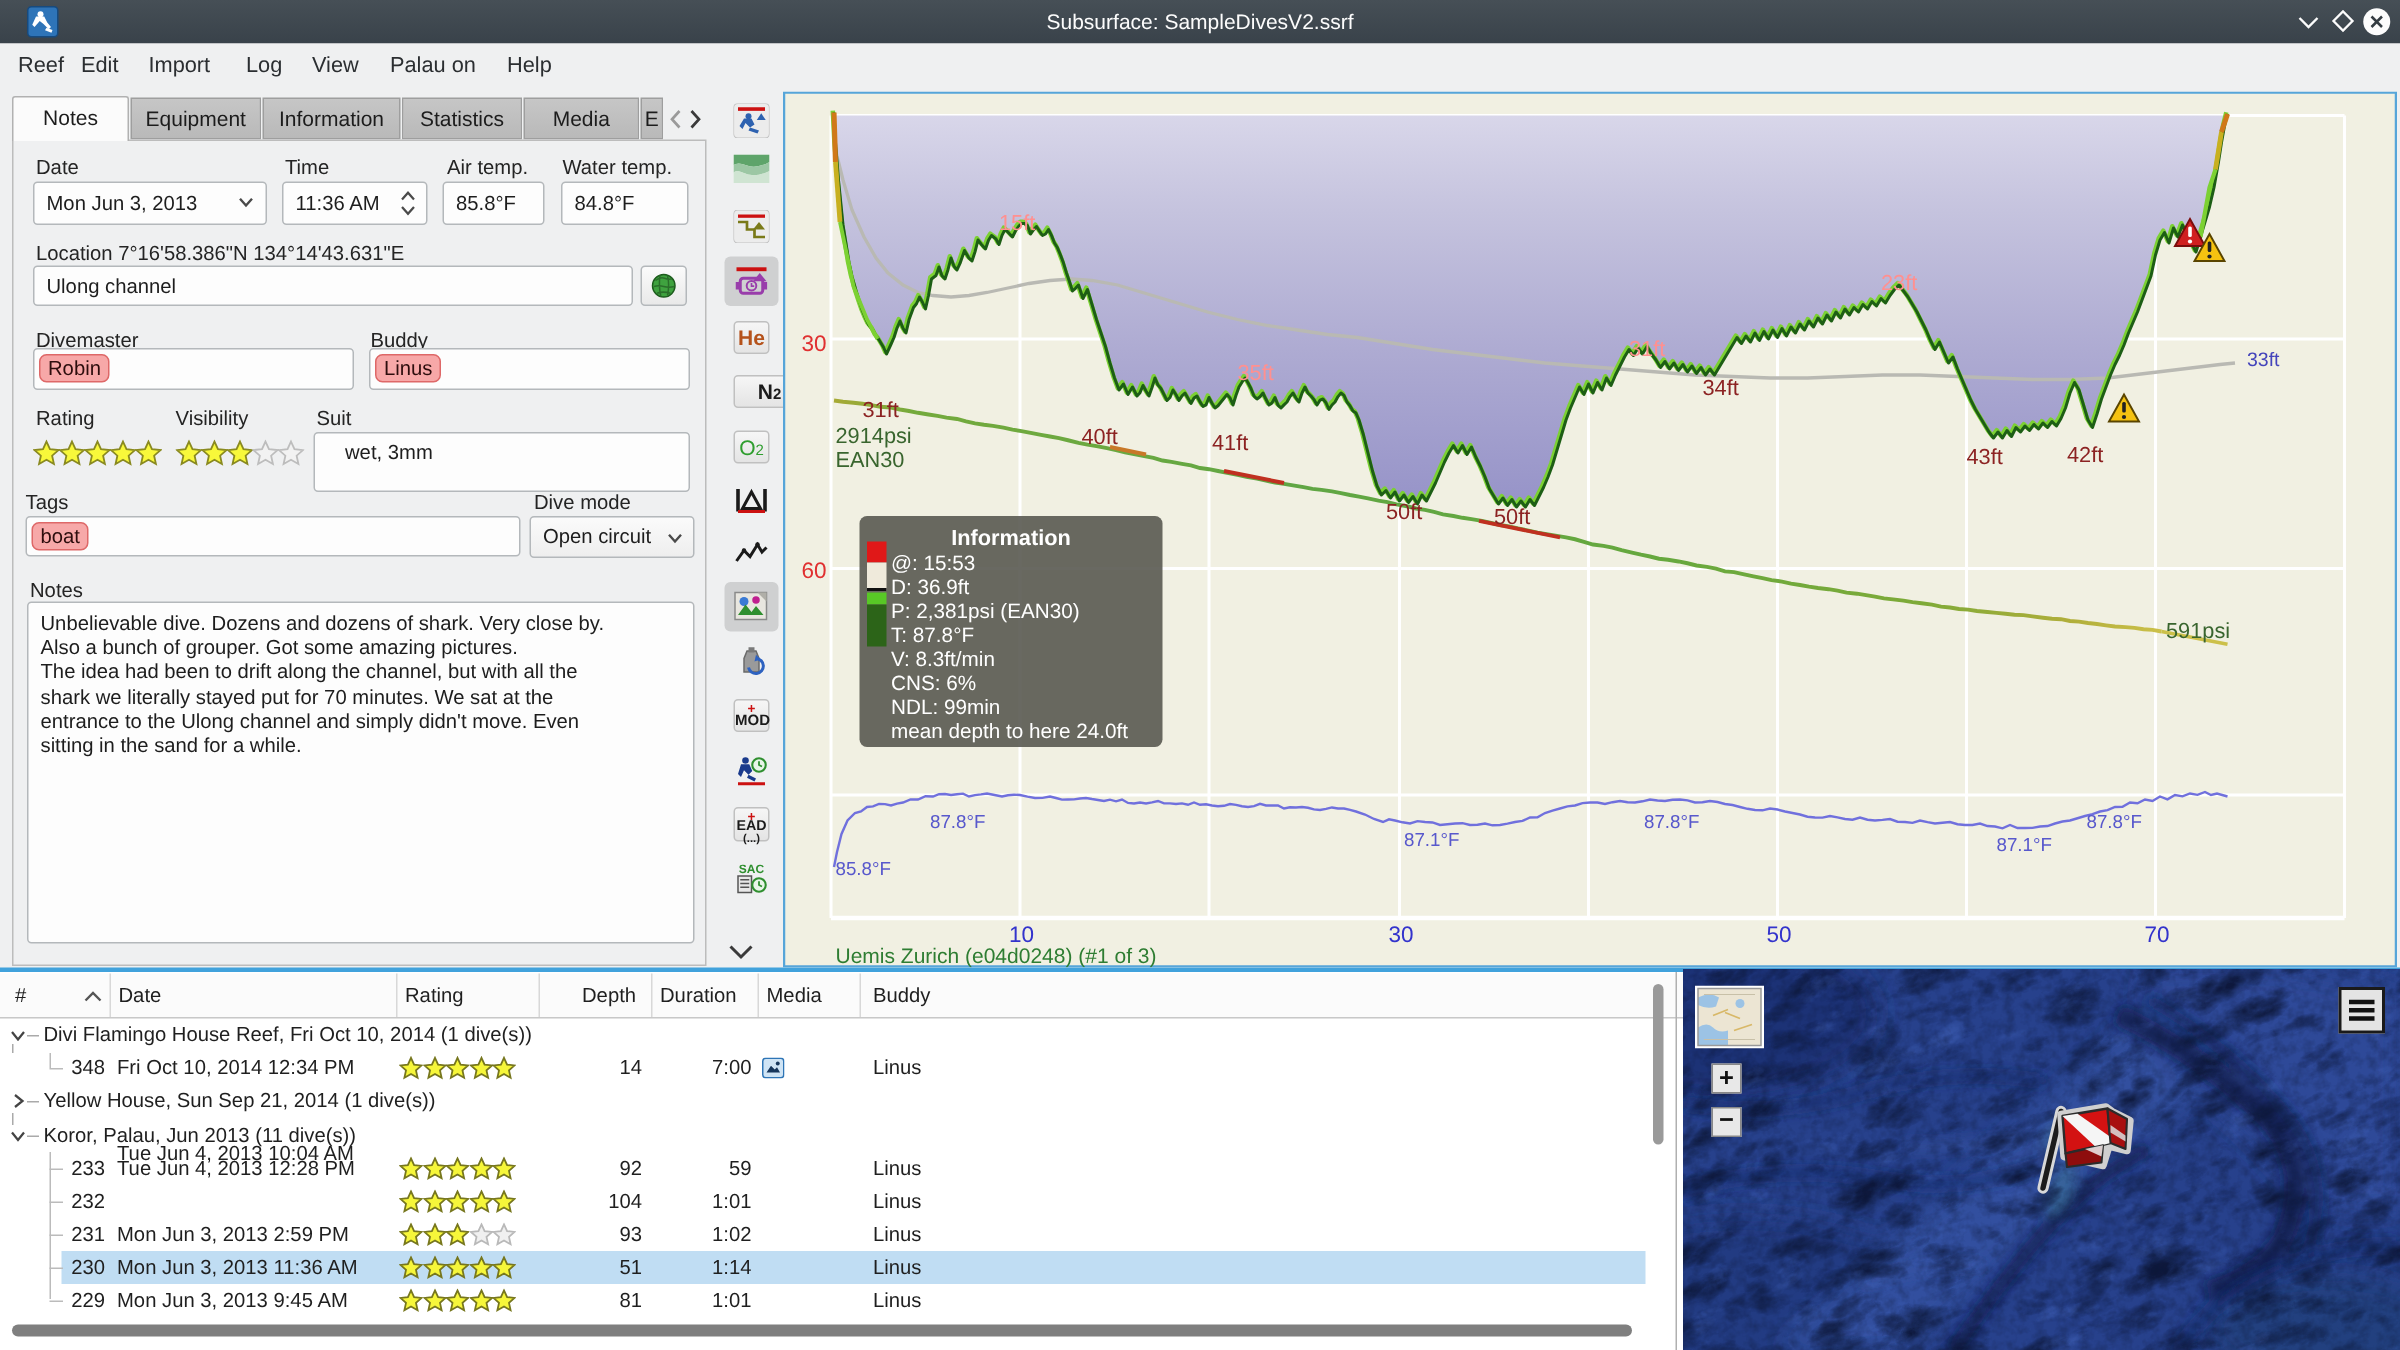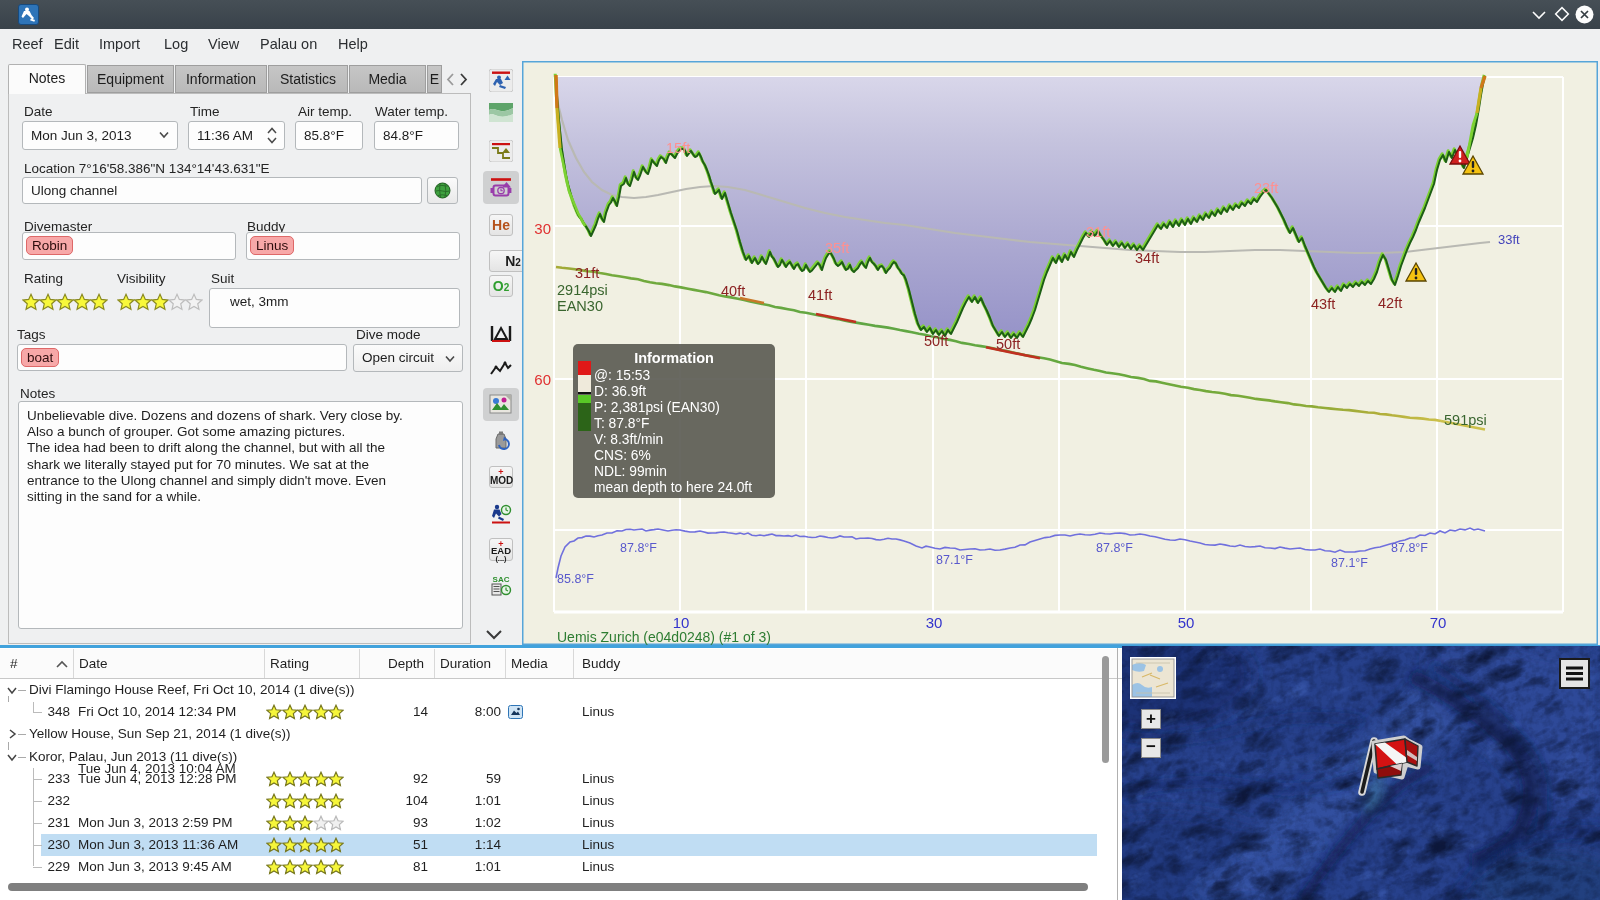--- a/index.html
+++ b/index.html
@@ -25,20 +25,21 @@
 .mapbtn{position:absolute;width:20px;height:20px;background:#e8e8e8;border:1px solid #888;color:#111;font-size:17px;font-weight:bold;text-align:center;line-height:17px}
 </style></head><body>
 <div id="titlebar">
     <div id="appicon"><svg width="19" height="19" viewBox="0 0 19 19">
         <g fill="#fff">
           <circle cx="8" cy="4.5" r="2"></circle>
           <path d="M5 6 L10.5 6 L12.5 10 L15 13 L13.5 14.5 L10 11 L7.5 9 L4 13 L2.5 11.5 Z"></path>
           <path d="M12 13.5 L16 15 L15.3 16.8 L11 15.2 Z"></path>
         </g>
       </svg></div>
+    <div class="title">Subsurface: SampleDivesV2.ssrf</div>
     <svg class="abs" style="left:1530px;top:8px" width="18" height="14" viewBox="0 0 18 14">
       <path d="M3 4 L9 10 L15 4" stroke="#fcfcfc" stroke-width="1.6" fill="none"></path>
     </svg>
     <svg class="abs" style="left:1553px;top:4px" width="18" height="20" viewBox="0 0 18 20">
       <rect x="4.5" y="5.5" width="9" height="9" transform="rotate(45 9 10)" stroke="#fcfcfc" stroke-width="1.5" fill="none"></rect>
     </svg>
     <svg class="abs" style="left:1575px;top:5px" width="19" height="19" viewBox="0 0 19 19">
       <circle cx="9.5" cy="9.5" r="9" fill="#fcfcfc"></circle>
       <path d="M6 6 L13 13 M13 6 L6 13" stroke="#343c42" stroke-width="1.7"></path>
     </svg>
@@ -164,21 +165,21 @@
 <rect x="3" y="2.2" width="20" height="2.6" fill="#cc1111"></rect>
 <path d="M18.5 6 L23 11.5 L14 11.5 Z" fill="#993dab"></path>
 <rect x="5.5" y="9.5" width="15" height="10" rx="2" fill="none" stroke="#993dab" stroke-width="2"></rect>
 <rect x="2.5" y="12" width="3.4" height="5" fill="#993dab"></rect>
     <rect x="20" y="12" width="3.4" height="5" fill="#993dab"></rect>
 <circle cx="13" cy="14.5" r="3.2" fill="none" stroke="#993dab" stroke-width="1.3"></circle>
     <path d="M13 12.6 L13 14.7 L14.8 14.7" stroke="#993dab" stroke-width="1.1" fill="none"></path>
   </svg>
 <div class="abs" style="left:489px;top:214px;width:24px;height:22px;background:linear-gradient(#f6f6f6,#e4e4e4);border:1px solid #c0c0c0;border-radius:3px;color:#b5521b;font-size:14px;font-weight:bold;text-align:center;line-height:20px">He</div>
 <div class="abs" style="left:489px;top:250px;width:48px;height:22px;background:linear-gradient(#f6f6f6,#e4e4e4);border:1px solid #c0c0c0;border-radius:3px;color:#1c1c1c;font-size:14px;font-weight:bold;text-align:center;line-height:20px">N<span style="font-size:10px">2</span></div>
-<div class="abs" style="left:489px;top:275px;width:24px;height:22px;background:linear-gradient(#f6f6f6,#e4e4e4);border:1px solid #c0c0c0;border-radius:3px;color:#2f9e2f;font-size:14px;font-weight:bold;text-align:center;line-height:20px">O<span style="font-size:10px">2</span></div>
+<div class="abs" style="left:489px;top:287px;width:24px;height:22px;background:linear-gradient(#f6f6f6,#e4e4e4);border:1px solid #c0c0c0;border-radius:3px;color:#2f9e2f;font-size:14px;font-weight:normal;text-align:center;line-height:20px">O<span style="font-size:10px">2</span></div>
 <svg class="abs" style="left:489px;top:323px" width="24" height="21" viewBox="0 0 24 21">
 <path d="M3 3 L3 18 M21 3 L21 18" stroke="#1a1a1a" stroke-width="2.4"></path>
 <path d="M12 5 L18 16 L6 16 Z" fill="none" stroke="#1a1a1a" stroke-width="2"></path>
 <rect x="3" y="17" width="18" height="2" fill="#cc1111"></rect>
   </svg>
 <svg class="abs" style="left:489px;top:359px" width="24" height="20" viewBox="0 0 24 20">
 <path d="M2 15 L7 8 L11 12 L16 4 L19 9 L22 6" stroke="#1a1a1a" stroke-width="2" fill="none"></path>
     <circle cx="7" cy="8" r="1.5" fill="#1a1a1a"></circle>
     <circle cx="16" cy="4" r="1.5" fill="#1a1a1a"></circle>
   </svg>
@@ -375,21 +376,21 @@
 <svg class="abs" style="left:297.2px;top:704px" width="16" height="16" viewBox="0 0 24 24">
     <path d="M12 1.8 L15.1 8.6 L22.6 9.4 L17 14.4 L18.6 21.8 L12 18 L5.4 21.8 L7 14.4 L1.4 9.4 L8.9 8.6 Z" fill="#f6f63a" stroke="#77771e" stroke-width="1.8"></path>
   </svg>
 <svg class="abs" style="left:312.8px;top:704px" width="16" height="16" viewBox="0 0 24 24">
     <path d="M12 1.8 L15.1 8.6 L22.6 9.4 L17 14.4 L18.6 21.8 L12 18 L5.4 21.8 L7 14.4 L1.4 9.4 L8.9 8.6 Z" fill="#f6f63a" stroke="#77771e" stroke-width="1.8"></path>
   </svg>
 <svg class="abs" style="left:328.4px;top:704px" width="16" height="16" viewBox="0 0 24 24">
     <path d="M12 1.8 L15.1 8.6 L22.6 9.4 L17 14.4 L18.6 21.8 L12 18 L5.4 21.8 L7 14.4 L1.4 9.4 L8.9 8.6 Z" fill="#f6f63a" stroke="#77771e" stroke-width="1.8"></path>
   </svg>
 <div class="num" style="left:380px;top:704px;width:48px">14</div>
-<div class="num" style="left:450px;top:704px;width:51px">8:00</div>
+<div class="num" style="left:450px;top:704px;width:51px">7:00</div>
 <svg class="abs" style="left:508px;top:705px" width="15" height="14" viewBox="0 0 15 14">
     <rect x="0.5" y="0.5" width="14" height="13" rx="2" fill="#cfe4f5" stroke="#2e75b6"></rect>
     <path d="M3 10 L6 5.5 L8.5 8 L10 6.5 L12 10 Z" fill="#16365c"></path>
     <circle cx="10.5" cy="4" r="1.3" fill="#16365c"></circle>
   </svg>
 <div class="drow" style="left:582px;top:704px">Linus</div>
 <div class="abs" style="left:33px;top:702px;width:1px;height:10px;background:#bbb"></div>
 <svg class="abs" style="left:8px;top:728px" width="9" height="12" viewBox="0 0 9 12">
     <path d="M2 2 L7 6 L2 10" stroke="#444" stroke-width="1.5" fill="none"></path>
   </svg>

